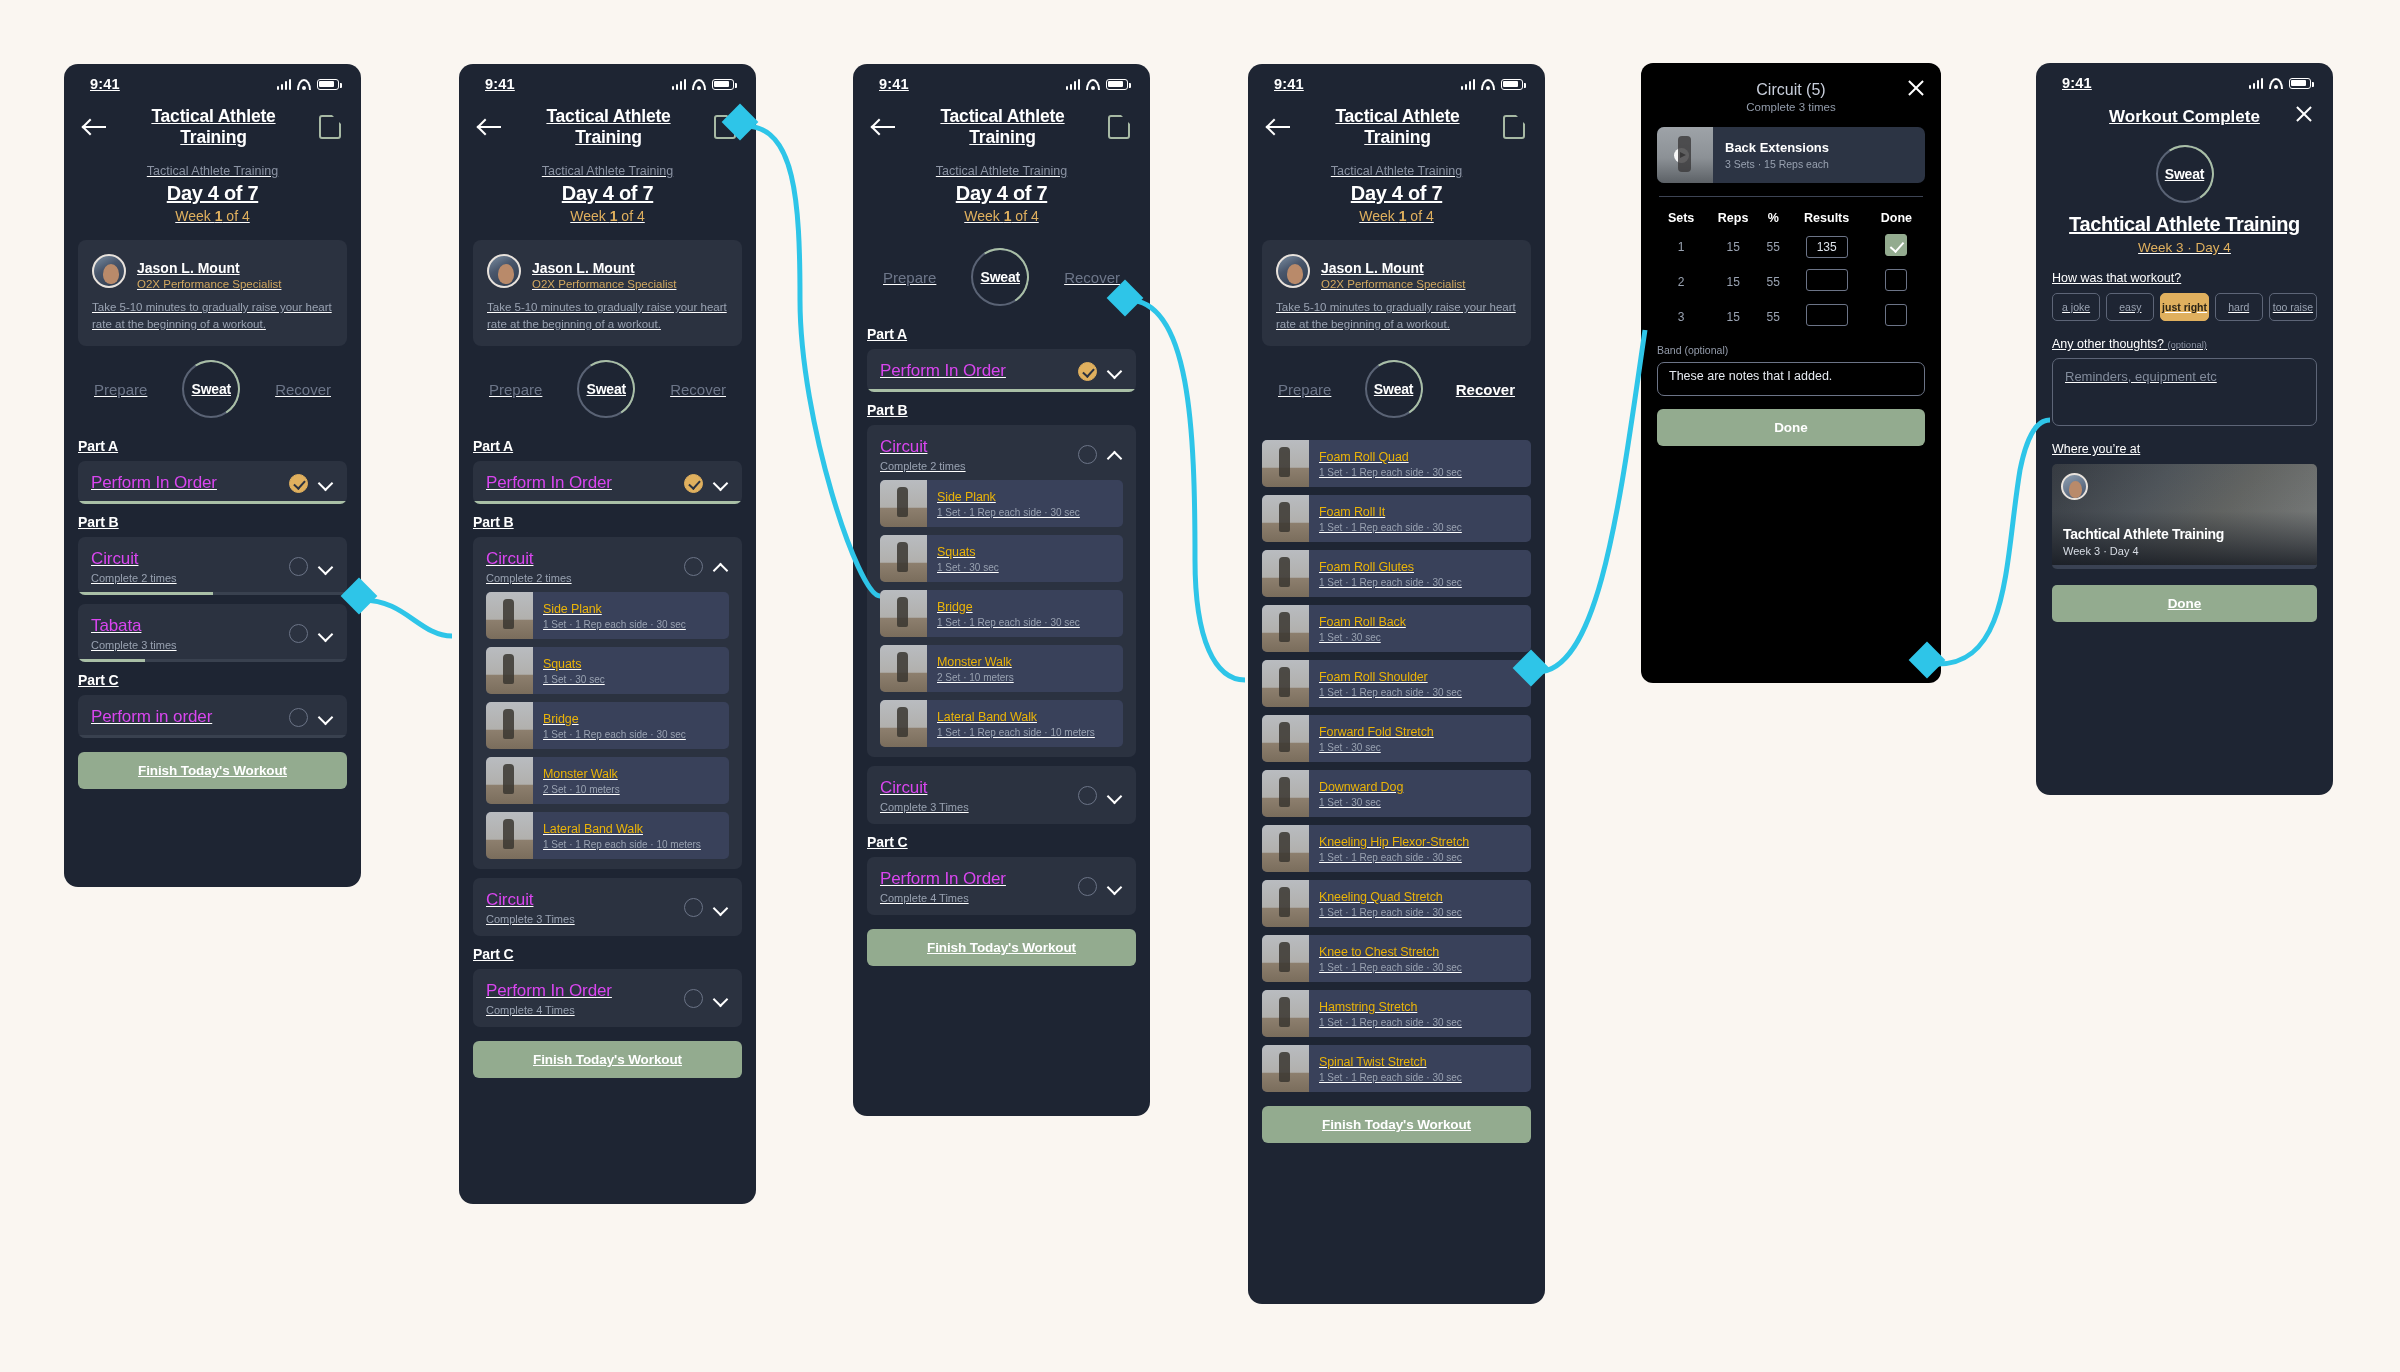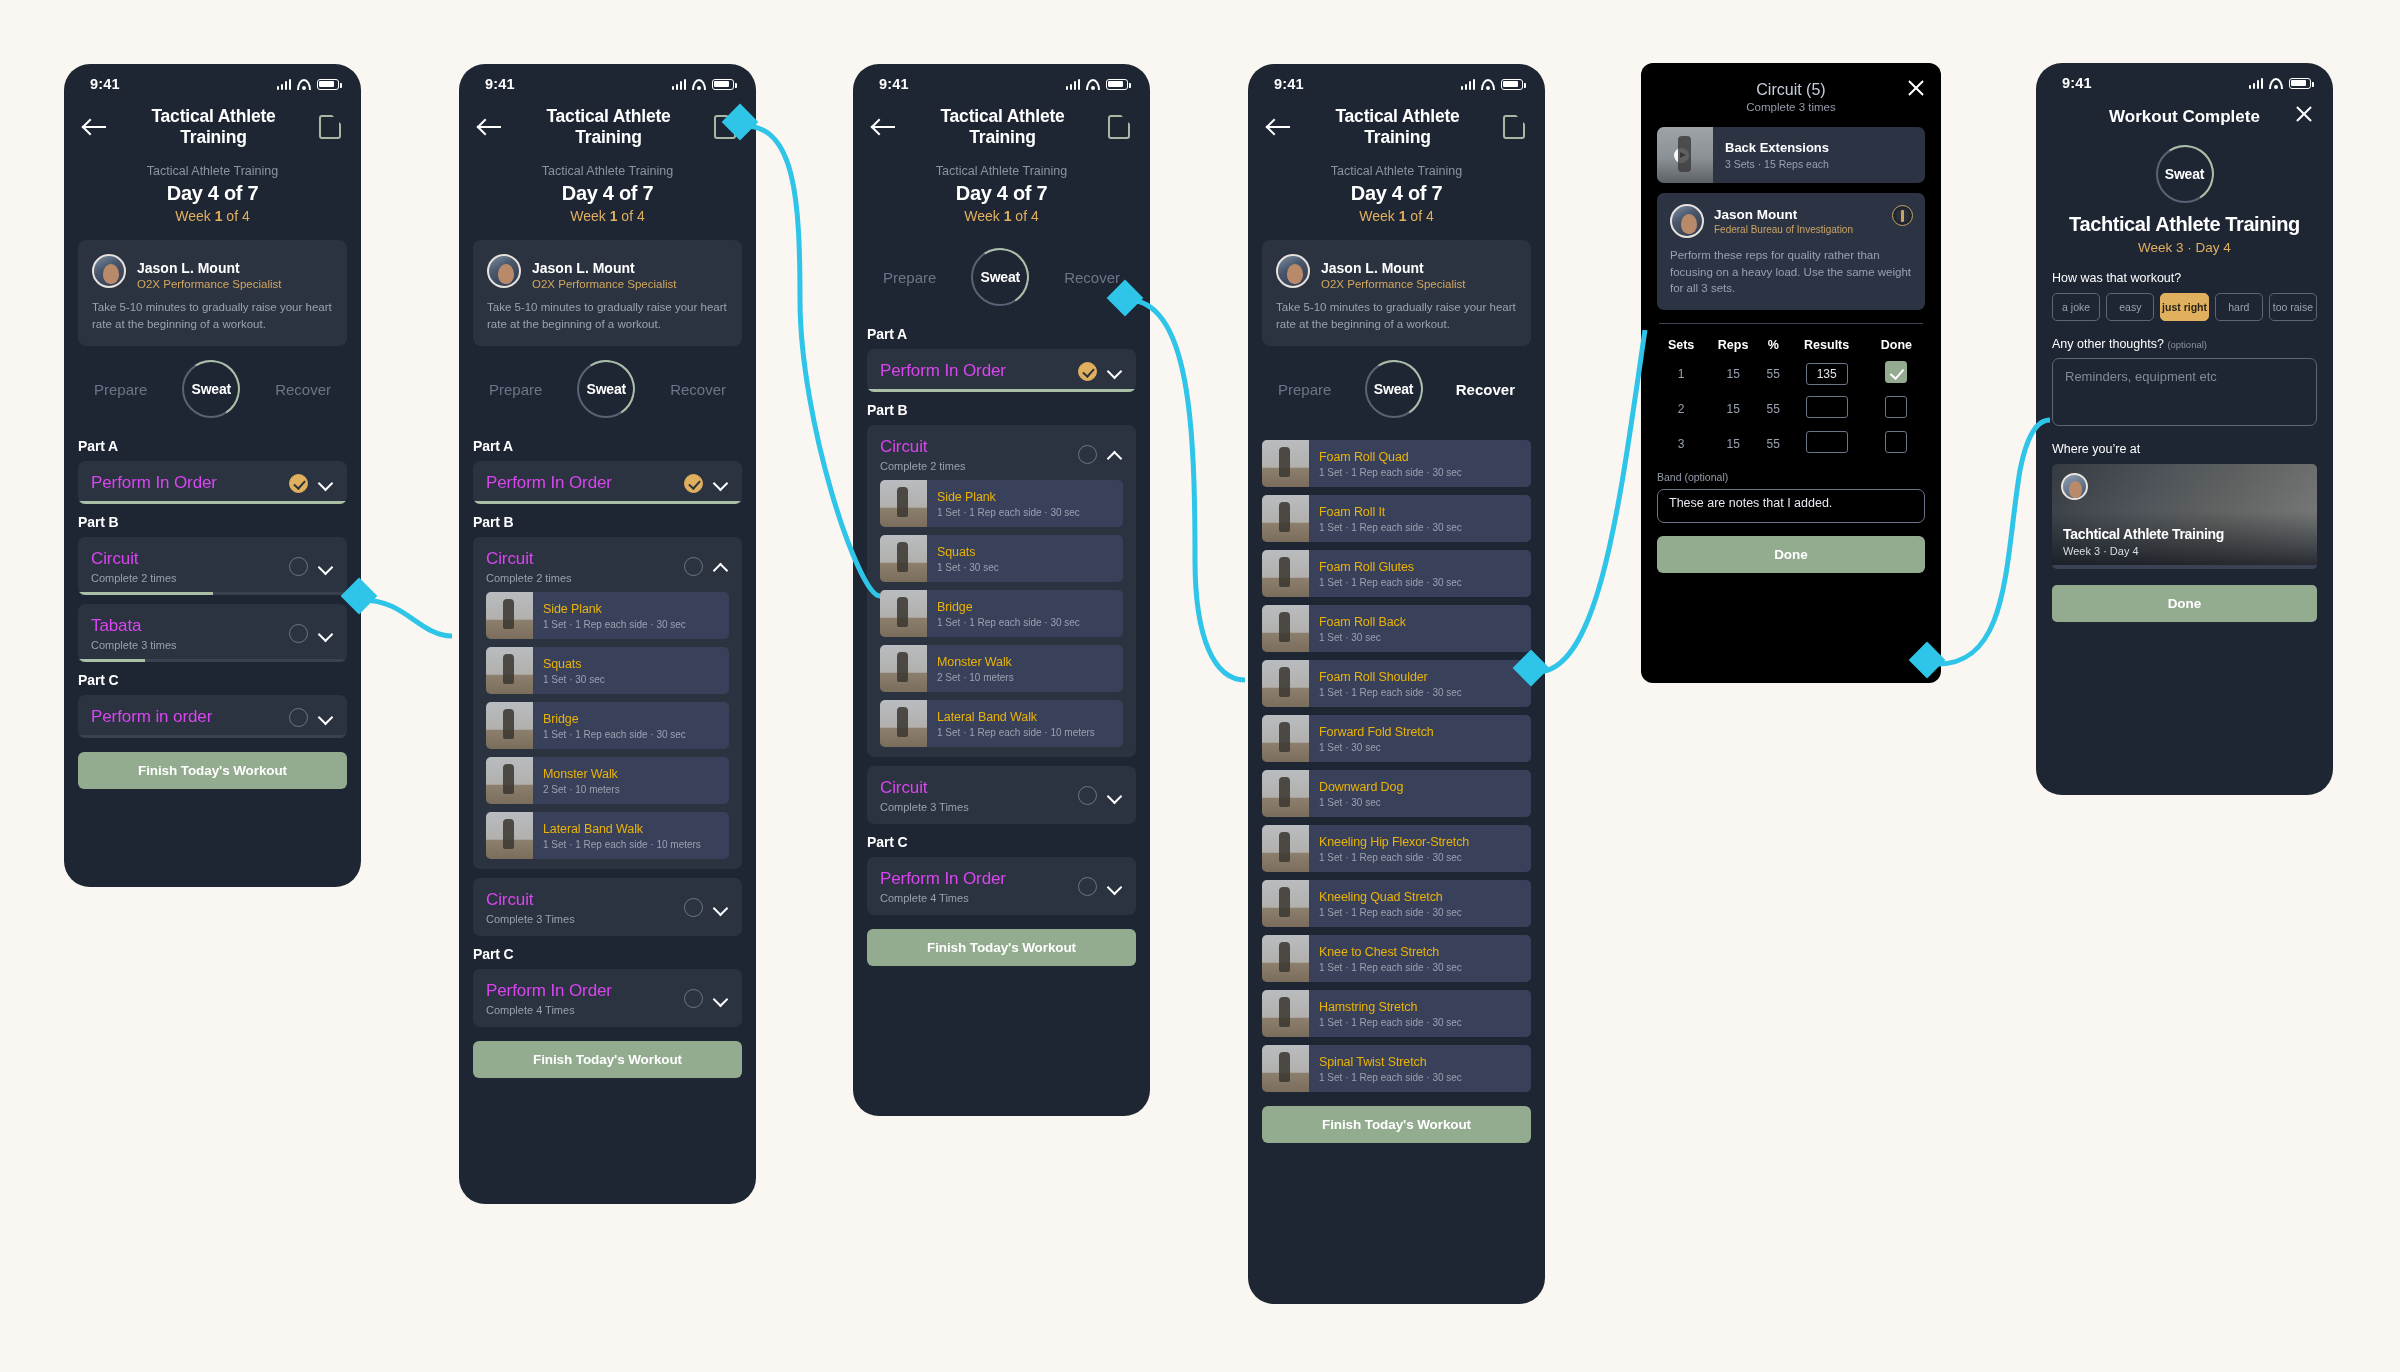--- a/index.html
+++ b/index.html
@@ -8,23 +8,24 @@
     background: #faf6f1;
     font-family: "Liberation Sans", sans-serif;
     overflow: hidden;
   }
   .stage { position: relative; width: 2400px; height: 1372px; }
 
   
   .phone {
     position: absolute;
     background: #1e2533;
-    border-radius: 26px;
+    border-radius: 14px;
     overflow: hidden;
     color: #fff;
+    text-decoration: underline;
   }
   .statusbar {
     height: 34px; display: flex; align-items: center;
     justify-content: space-between; padding: 6px 22px 0 26px;
     font-size: 14.5px; font-weight: bold; color: #fff; letter-spacing: .2px;
   }
   .sb-right { display:flex; align-items:center; gap:6px; }
   .sig { display:flex; align-items:flex-end; gap:1.5px; height:11px;}
   .sig i { display:block; width:2.5px; background:#fff; border-radius:1px;}
   .sig i:nth-child(1){height:4px}.sig i:nth-child(2){height:6px}
@@ -700,31 +701,20 @@
     </div>
     <div class="m-ex">
       <span class="m-ex-thumb">
           <span class="play"></span>
         </span>
       <span class="m-ex-body">
         <div class="m-ex-name">Back Extensions</div>
         <div class="m-ex-meta">3 Sets · 15 Reps each</div>
       </span>
     </div>
-    <div class="m-coach">
-      <span class="m-badge"></span>
-      <div class="m-coach-top">
-        <span class="avatar"></span>
-        <span>
-          <div class="m-coach-name">Jason Mount</div>
-          <div class="m-coach-org">Federal Bureau of Investigation</div>
-        </span>
-      </div>
-      <div class="m-coach-text">Perform these reps for quality rather than focusing on a heavy load. Use the same weight for all 3 sets.</div>
-    </div>
     <div class="m-divider"></div>
     <table class="tbl">
       <tbody>
           <tr>
         <th>Sets</th>
         <th>Reps</th>
         <th>%</th>
         <th>Results</th>
         <th>Done</th>
       </tr>

